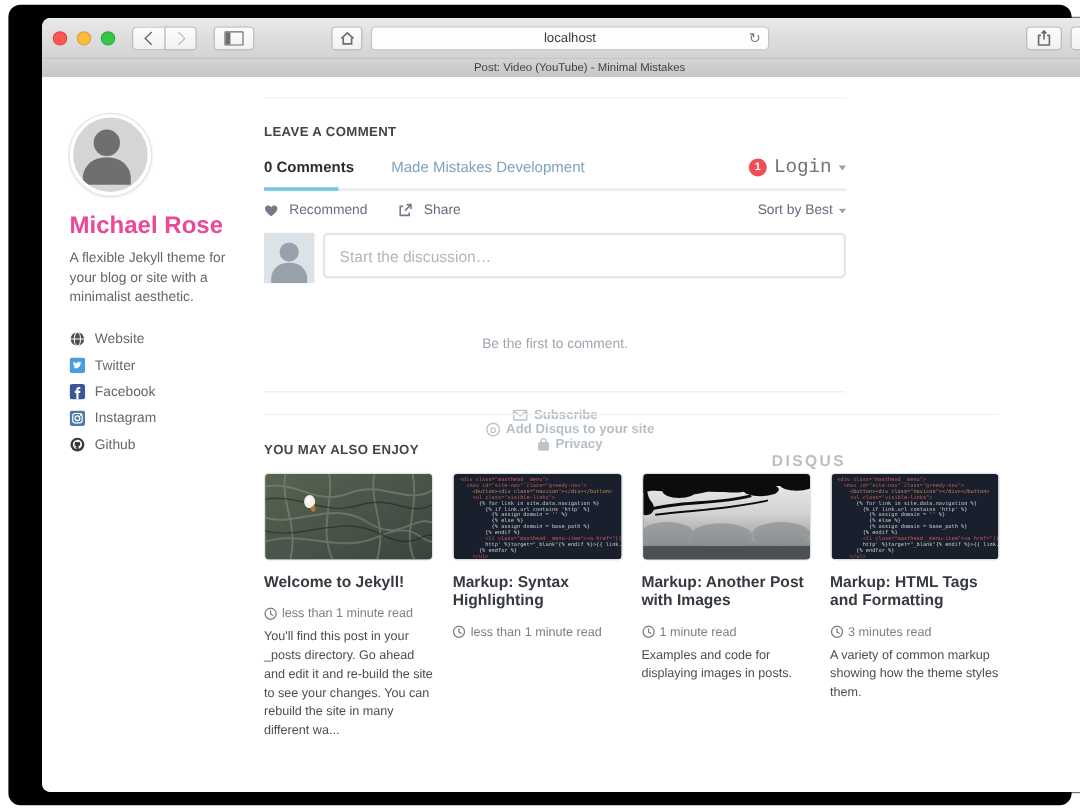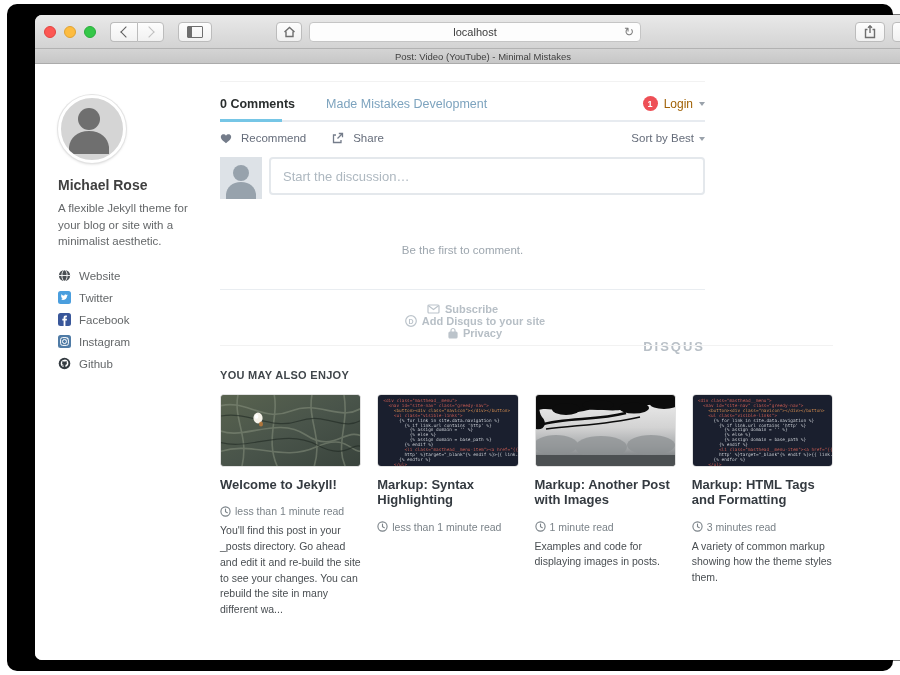--- a/index.html
+++ b/index.html
@@ -43,42 +43,42 @@
     display:flex;align-items:center;justify-content:center;font-size:11px;color:#5c5c5c;}
   
   .content{position:absolute;left:0;top:49px;right:0;bottom:0;background:#fff;overflow:hidden;}
   .scroll-gutter{position:absolute;right:0;top:0;bottom:0;width:12px;background:#fbfbfb;border-left:1px solid #ededed;}
   .scroll-thumb{position:absolute;right:2px;top:294px;width:7px;height:252px;background:#c1c1c1;border-radius:4px;}
   
   .sidebar{position:absolute;left:23px;top:31px;width:152px;}
   .avatar{width:62px;height:62px;border-radius:50%;background:#d5d5d5;border:3px solid #fff;
     box-shadow:0 0 0 1px #e3e3e3,0 1px 3px rgba(0,0,0,.18);overflow:hidden;position:relative;}
   .avatar svg{position:absolute;left:0;top:0;}
-  .author-name{margin:14px 0 0;font-size:14px;font-weight:bold;color:#404040;}
+  .author-name{margin:14px 0 0;font-size:20px;font-weight:bold;color:#ec4899;}
   .author-bio{margin:7px 0 0;font-size:11.5px;line-height:1.45;color:#646769;}
   .author-links{margin-top:19px;}
   .author-link{display:flex;align-items:center;gap:8px;margin-bottom:9px;font-size:11.5px;color:#646769;cursor:pointer;}
   .author-link .ic{width:13px;height:13px;display:inline-flex;align-items:center;justify-content:center;flex:none;}
   
   .disqus{position:absolute;left:185px;top:0;width:485px;}
   .hr{border:none;border-top:1px solid #f2f2f2;margin:0;}
   .hr.d1{margin-top:17px;}
   .section-h{font-size:11px;font-weight:bold;color:#40464b;letter-spacing:.3px;margin:0;}
   .disqus .section-h{margin-top:22px;}
   .tabs-row{margin-top:14px;display:flex;align-items:center;border-bottom:2px solid #e7ebf0;
     padding-bottom:9px;position:relative;}
   .tab-comments{font-size:12.5px;font-weight:bold;color:#2a2e2e;position:relative;}
   .tab-underline{position:absolute;left:0;bottom:-2px;height:3px;width:62px;background:#76c6e6;}
   .tab-community{margin-left:31px;font-size:12.5px;font-weight:normal;color:#7da3be;cursor:pointer;}
   .login-group{margin-left:auto;display:flex;align-items:center;gap:6px;cursor:pointer;}
   .login-badge{width:15px;height:15px;border-radius:50%;background:#ee4f56;color:#fff;font-size:9px;
     font-weight:bold;display:flex;align-items:center;justify-content:center;position:relative;}
   .login-badge::after{content:"";position:absolute;left:1px;bottom:-2px;border:3px solid transparent;
     border-top-color:#ee4f56;transform:rotate(18deg);}
-  .login-label{font-size:12px;color:#a16207;}
+  .login-label{font-size:16px;color:#737373;font-family:Liberation Mono, monospace;}
   .caret{width:0;height:0;border-left:3.5px solid transparent;border-right:3.5px solid transparent;
     border-top:4px solid #9aa2ab;margin-top:1px;}
   .actions-row{margin-top:10px;display:flex;align-items:center;font-size:11.5px;color:#656c7a;}
   .act{display:flex;align-items:center;gap:9px;cursor:pointer;}
   .act+.act{margin-left:26px;}
   .sort-group{margin-left:auto;display:flex;align-items:center;gap:5px;cursor:pointer;}
   .comment-row{margin-top:13px;display:flex;gap:7px;}
   .c-avatar{width:42px;height:42px;background:#dde2e7;flex:none;position:relative;overflow:hidden;}
   .c-input{flex:1;height:38px;box-sizing:border-box;border:2px solid #e4e8ec;border-radius:4px;
     padding:0 12px;font-size:13px;color:#2a2e2e;outline:none;font-family:"Liberation Sans",sans-serif;}
@@ -219,20 +219,21 @@
                 <path d="M6.5 2.7c-2.1 0-3.8 1.7-3.8 3.8 0 1.7 1.1 3.1 2.6 3.6.2 0 .3-.1.3-.2v-.8c-1.1.2-1.3-.5-1.3-.5-.2-.4-.4-.6-.4-.6-.4-.2 0-.2 0-.2.4 0 .6.4.6.4.3.6.9.4 1.1.3 0-.2.1-.4.2-.5-.8-.1-1.7-.4-1.7-1.9 0-.4.1-.7.4-1 0-.1-.2-.5 0-1 0 0 .3-.1 1 .4.3-.1.6-.1 1-.1s.7 0 1 .1c.7-.5 1-.4 1-.4.2.5.1.9 0 1 .2.3.4.6.4 1 0 1.5-.9 1.8-1.7 1.9.1.1.3.3.3.7v1c0 .1.1.2.3.2 1.5-.5 2.6-1.9 2.6-3.6 0-2.1-1.7-3.8-3.9-3.8z" fill="#fff"></path>
               </svg>
 </span>
             <span>Github</span>
           </a>
         </div>
     </aside>
 
     <section class="disqus">
       <hr class="hr d1">
+      <h2 class="section-h">LEAVE A COMMENT</h2>
 
       <div class="tabs-row">
         <span class="tab-comments">0 Comments</span>
         <span class="tab-underline"></span>
         <span class="tab-community">Made Mistakes Development</span>
         <span class="login-group">
           <span class="login-badge">1</span>
           <span class="login-label">Login</span>
           <span class="caret"></span>
         </span>

